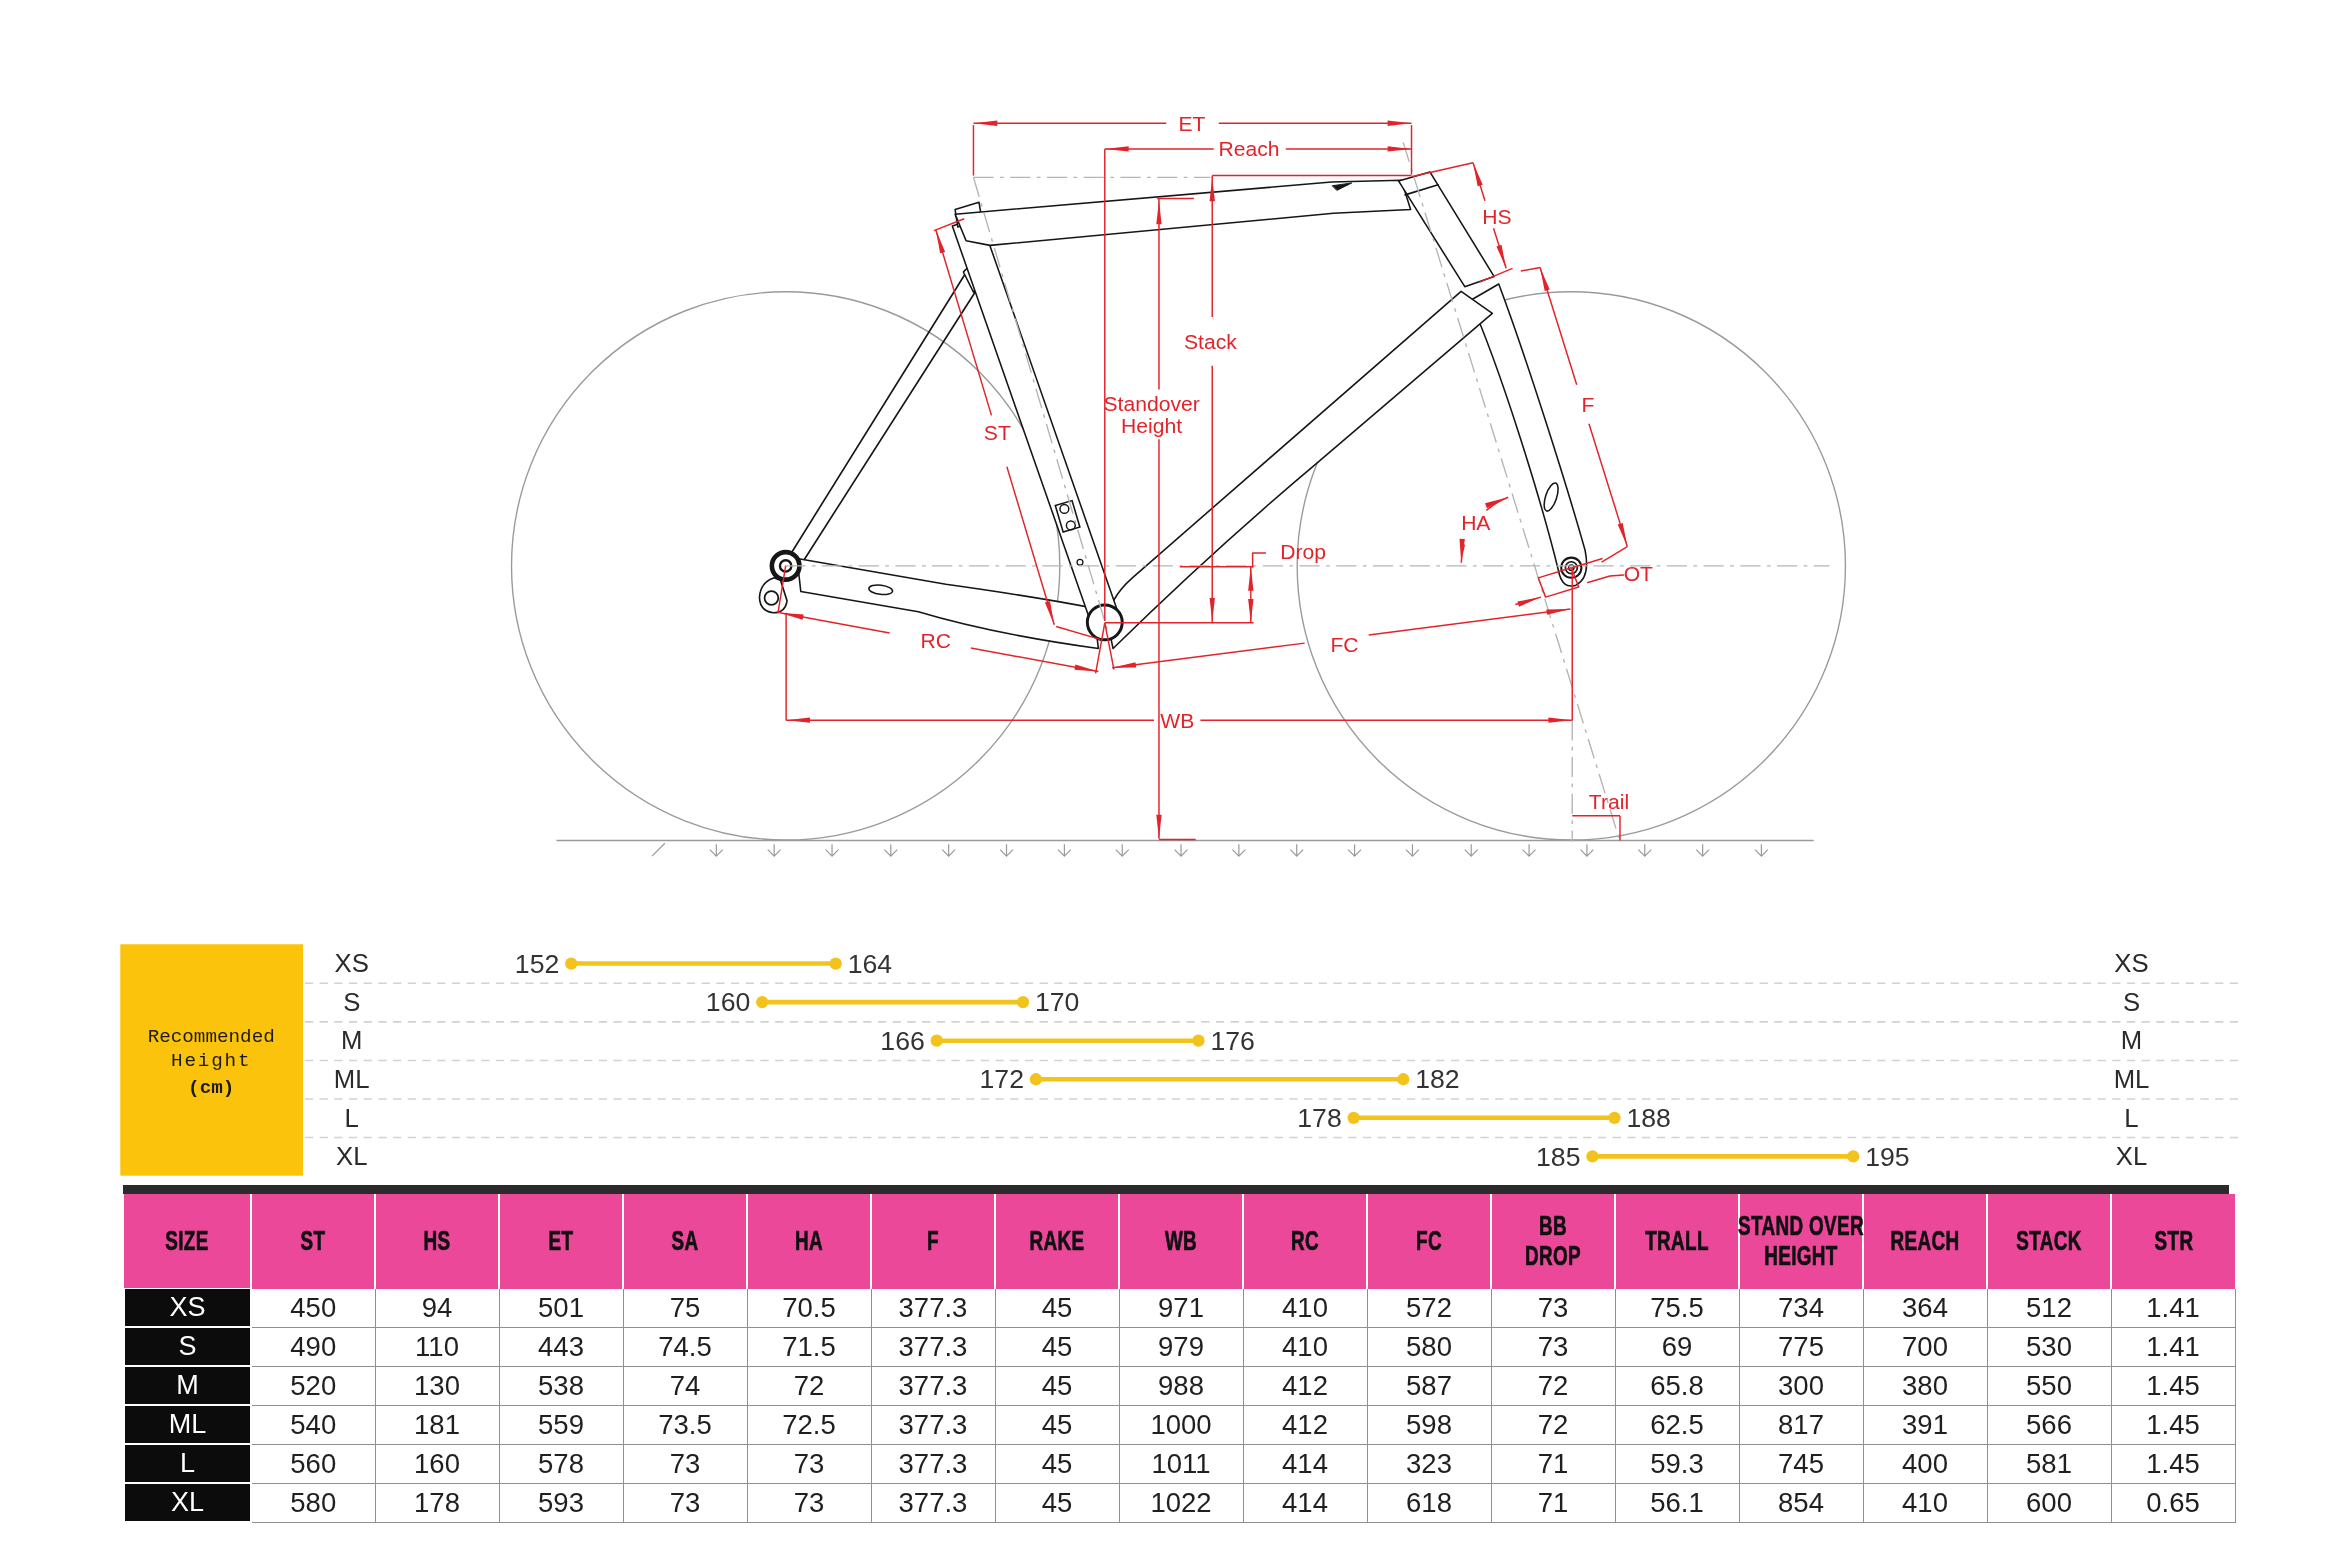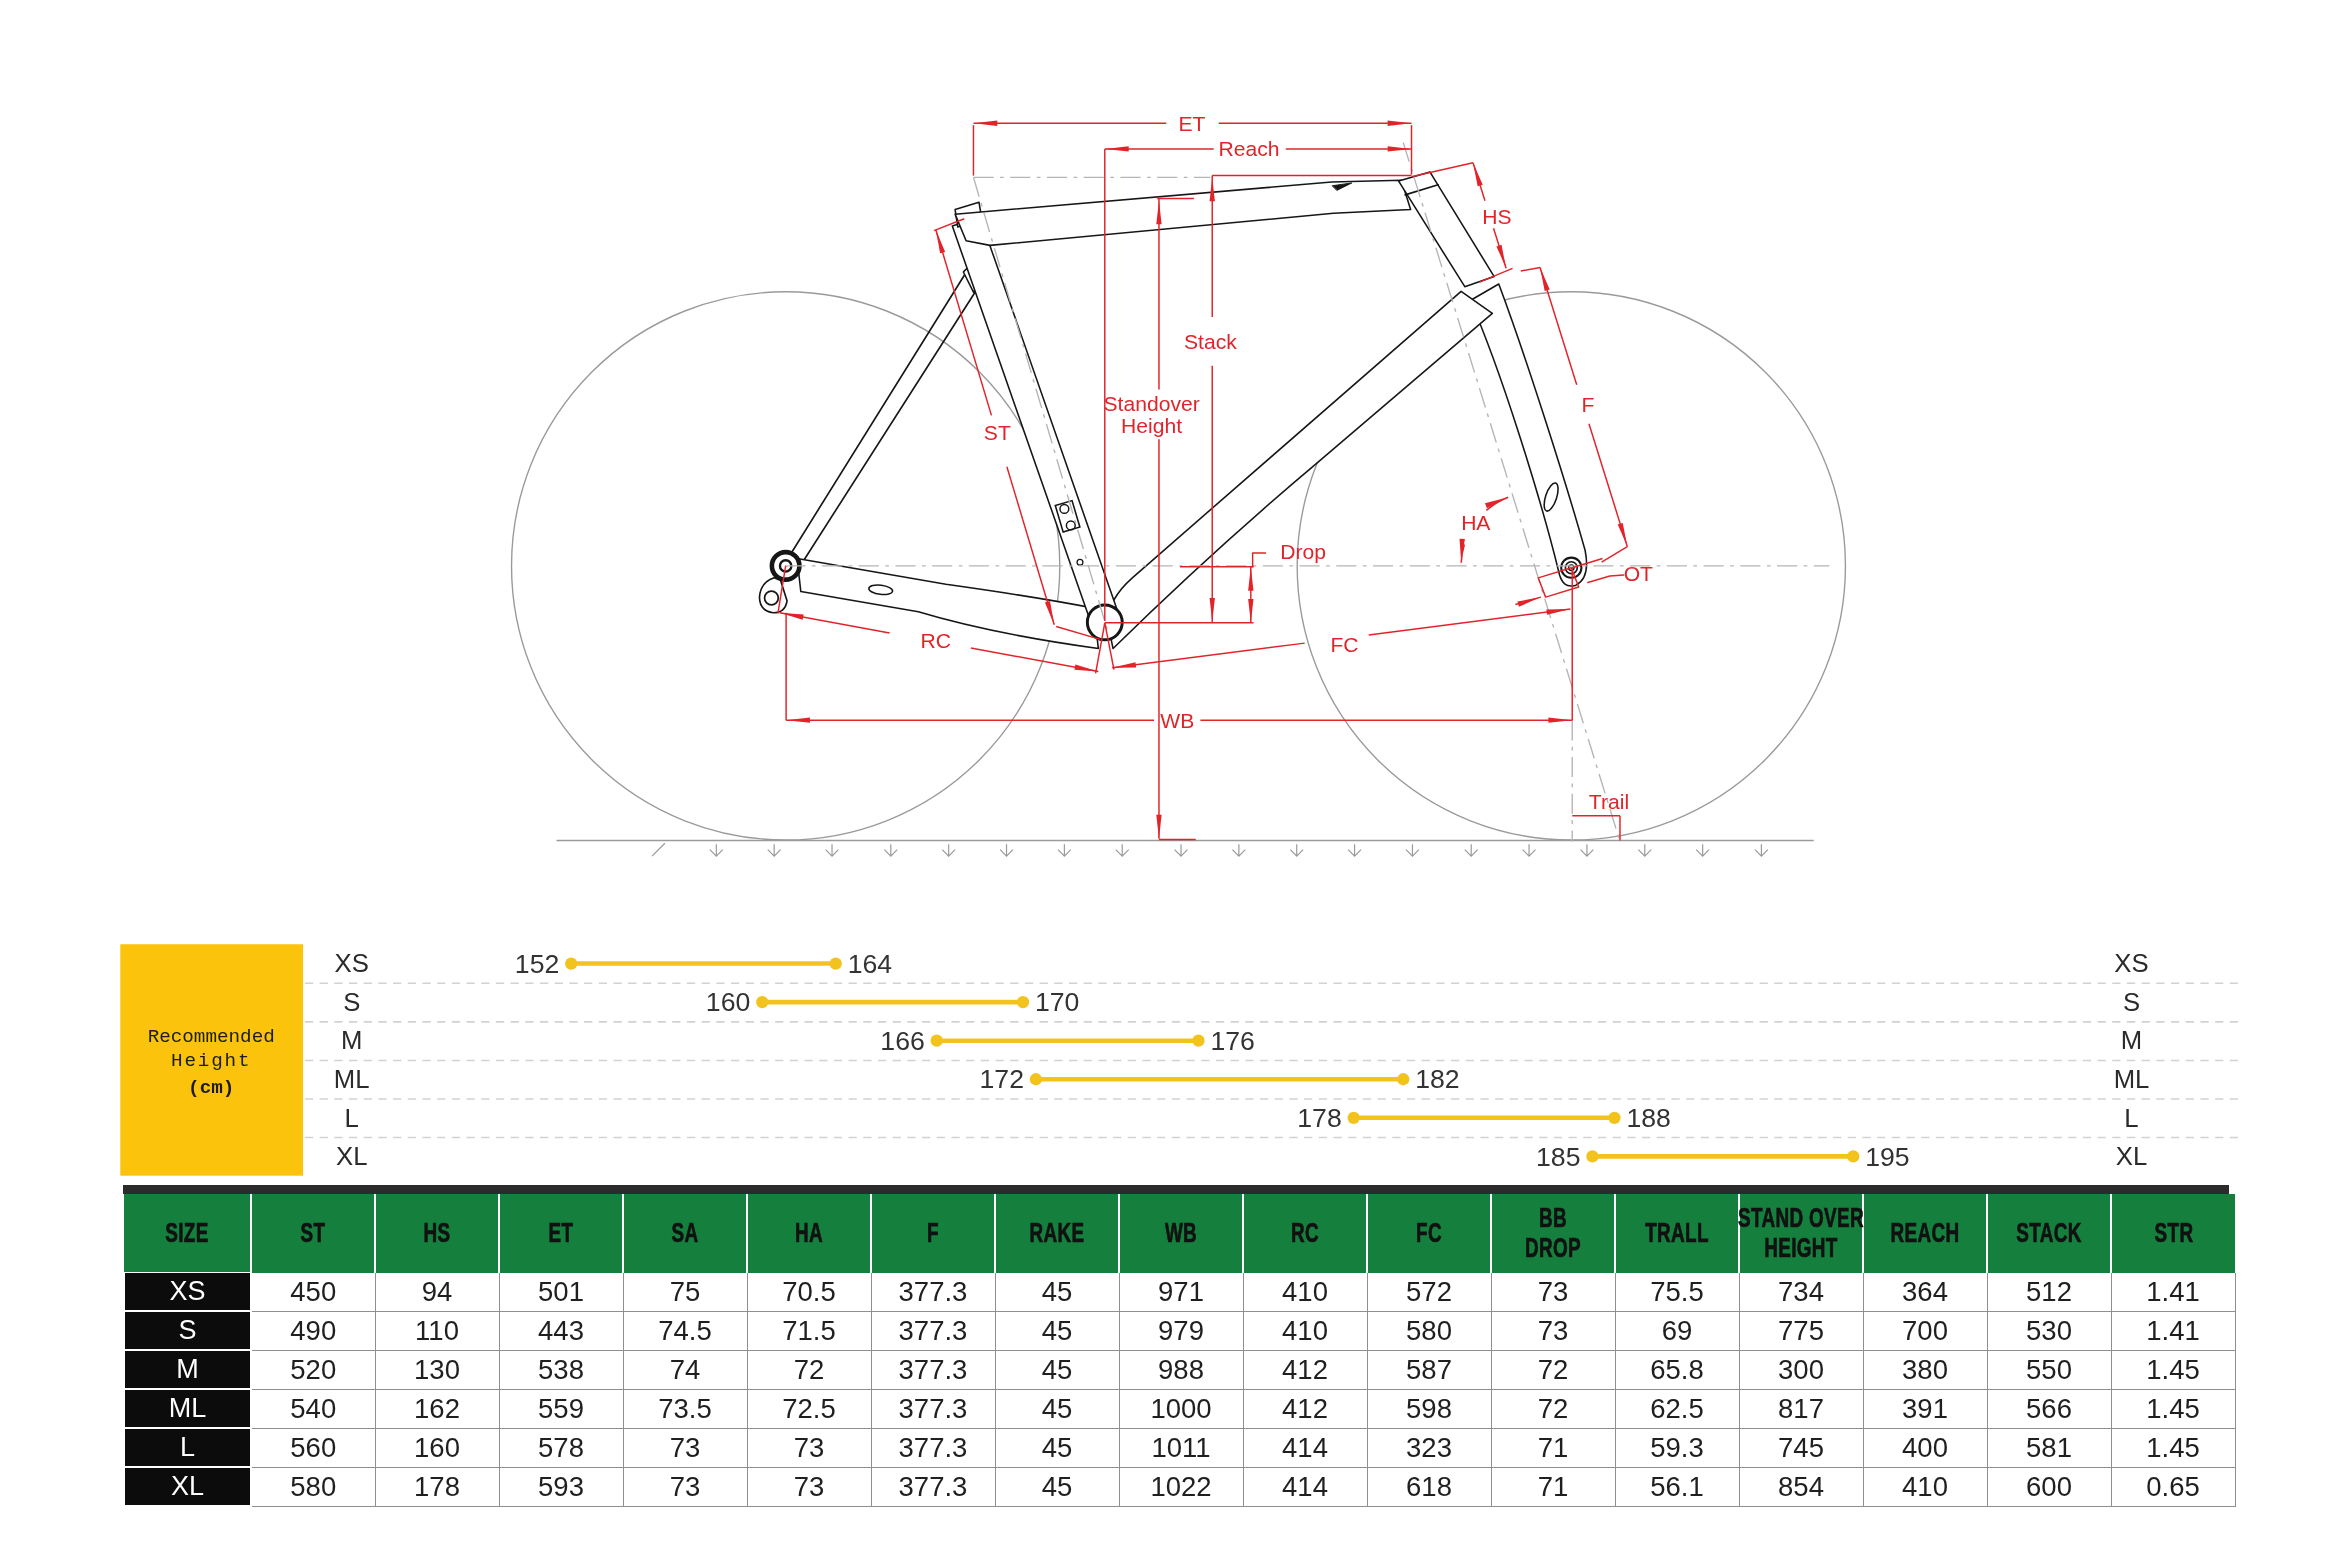--- a/index.html
+++ b/index.html
@@ -1,21 +1,21 @@
 <!DOCTYPE html>
 <html style="font-size:14.7px"><head><meta charset="utf-8">
 <style>
 html,body{margin:0;padding:0;background:#ffffff;width:2351px;height:1568px;overflow:hidden;}
 body{font-family:"Liberation Sans",sans-serif;position:relative;}
 #diagram{position:absolute;left:0;top:0;}
 #tblwrap{position:absolute;left:123px;top:1185px;width:2106px;}
 #topbar{height:9.2px;background:#2b2b2b;}
 table{border-collapse:collapse;table-layout:fixed;width:2106px;}
 col.c0{width:127px;} col.cn{width:124px;}
-th{height:70px;background:#15803d;border-left:2.8px solid #ffffff;padding:4px;text-align:center;vertical-align:middle;position:relative;}
+th{height:70px;background:#ec4899;border-left:2.8px solid #ffffff;padding:12px;text-align:center;vertical-align:middle;position:relative;}
 th:first-child{border-left:none;}
 th span{position:absolute;left:50%;top:50%;transform:translate(-50%,-50%) scaleX(0.70);white-space:nowrap;text-align:center;font-weight:bold;font-size:27px;line-height:30px;color:#111;letter-spacing:0.5px;-webkit-text-stroke:0.7px #111;}
 td{height:37px;background:#ffffff;border:1.4px solid #8f8f8f;padding:0;text-align:center;vertical-align:middle;font-size:27.5px;color:#1f1f1f;}
 td.sz{background:#0c0c0c;color:#ffffff;border:2.3px solid #ffffff;border-top-width:1.8px;font-size:27px;}
 tr:first-child td{border-top:none;}
 tr:first-child td.sz{border-top:1.8px solid #fff;}
 </style></head>
 <body>
 <svg id="diagram" width="2351" height="1568" viewBox="0 0 2560 1707">
 <circle cx="855.5" cy="616.0" r="298.5" stroke="#9a9a9a" stroke-width="1.5" fill="none"></circle>
@@ -346,21 +346,21 @@
           <td>72</td>
           <td>65.8</td>
           <td>300</td>
           <td>380</td>
           <td>550</td>
           <td>1.45</td>
         </tr>
 <tr>
           <td class="sz"><span>ML</span></td>
           <td>540</td>
-          <td>162</td>
+          <td>181</td>
           <td>559</td>
           <td>73.5</td>
           <td>72.5</td>
           <td>377.3</td>
           <td>45</td>
           <td>1000</td>
           <td>412</td>
           <td>598</td>
           <td>72</td>
           <td>62.5</td>

